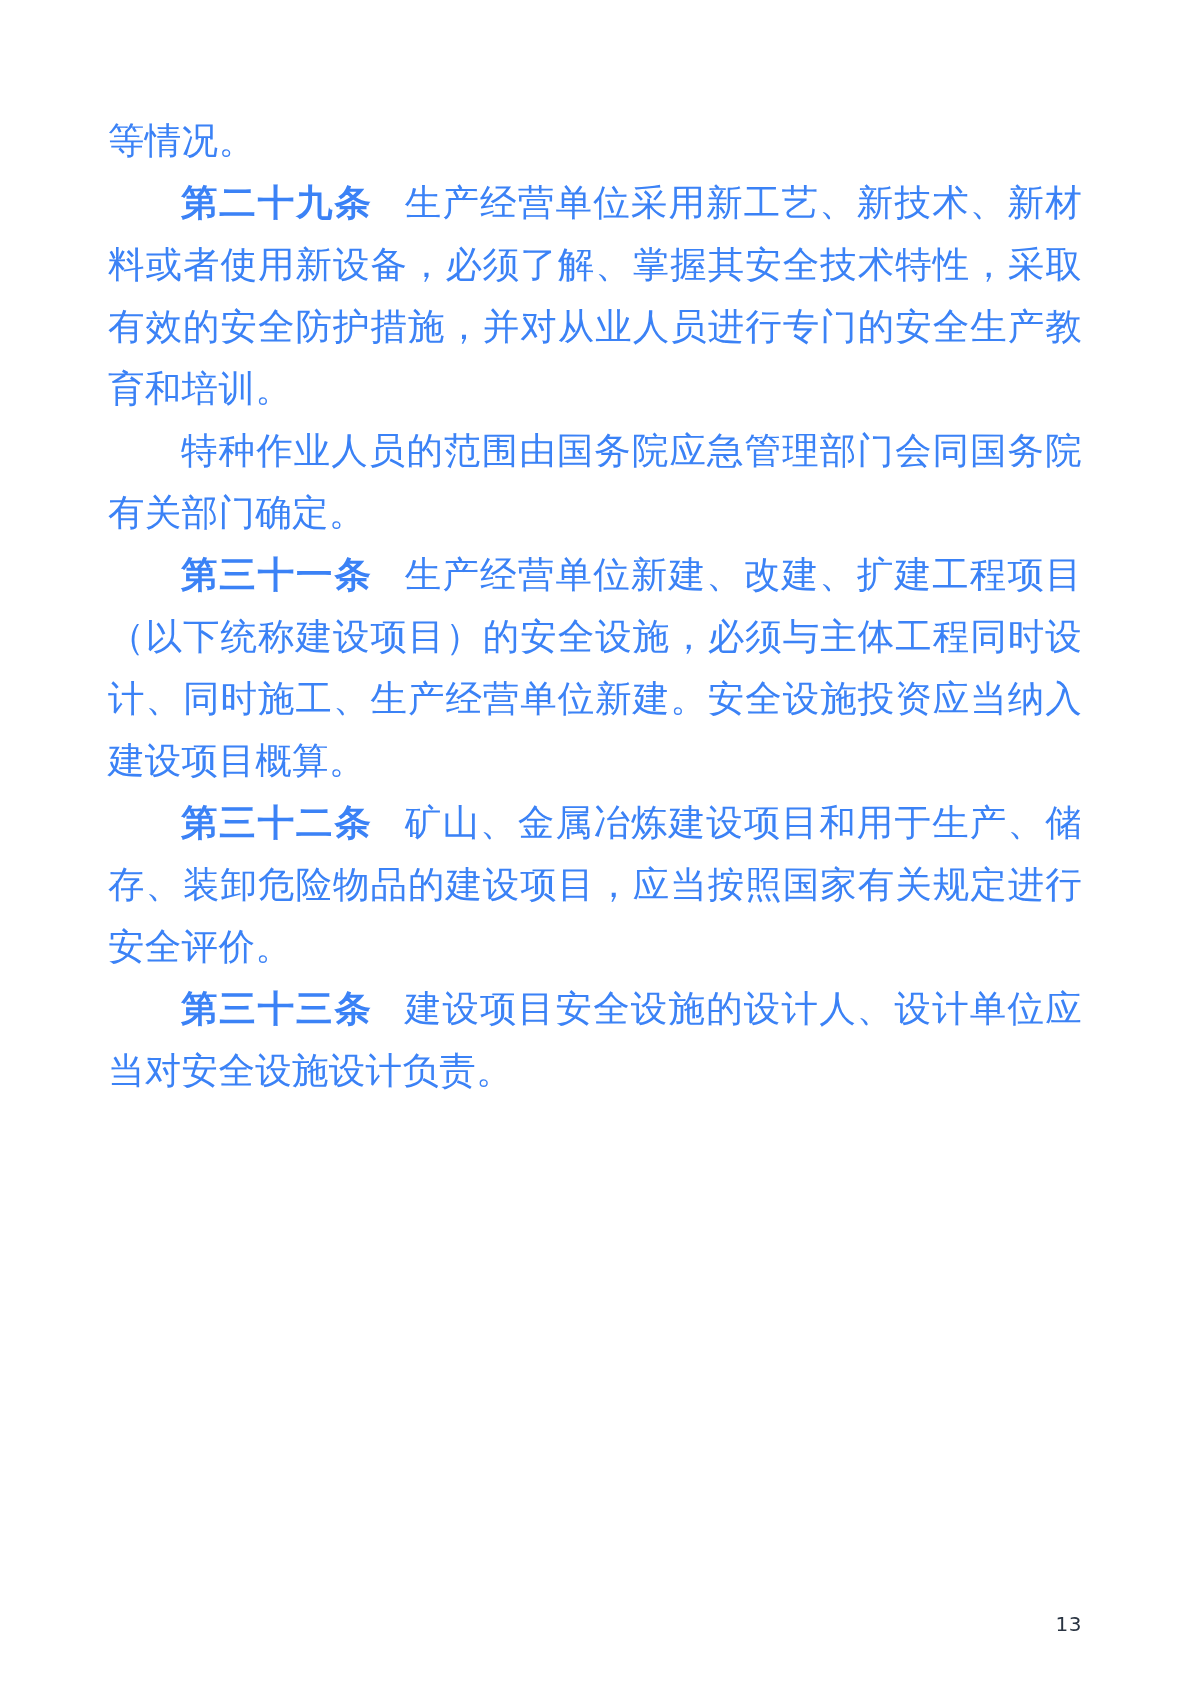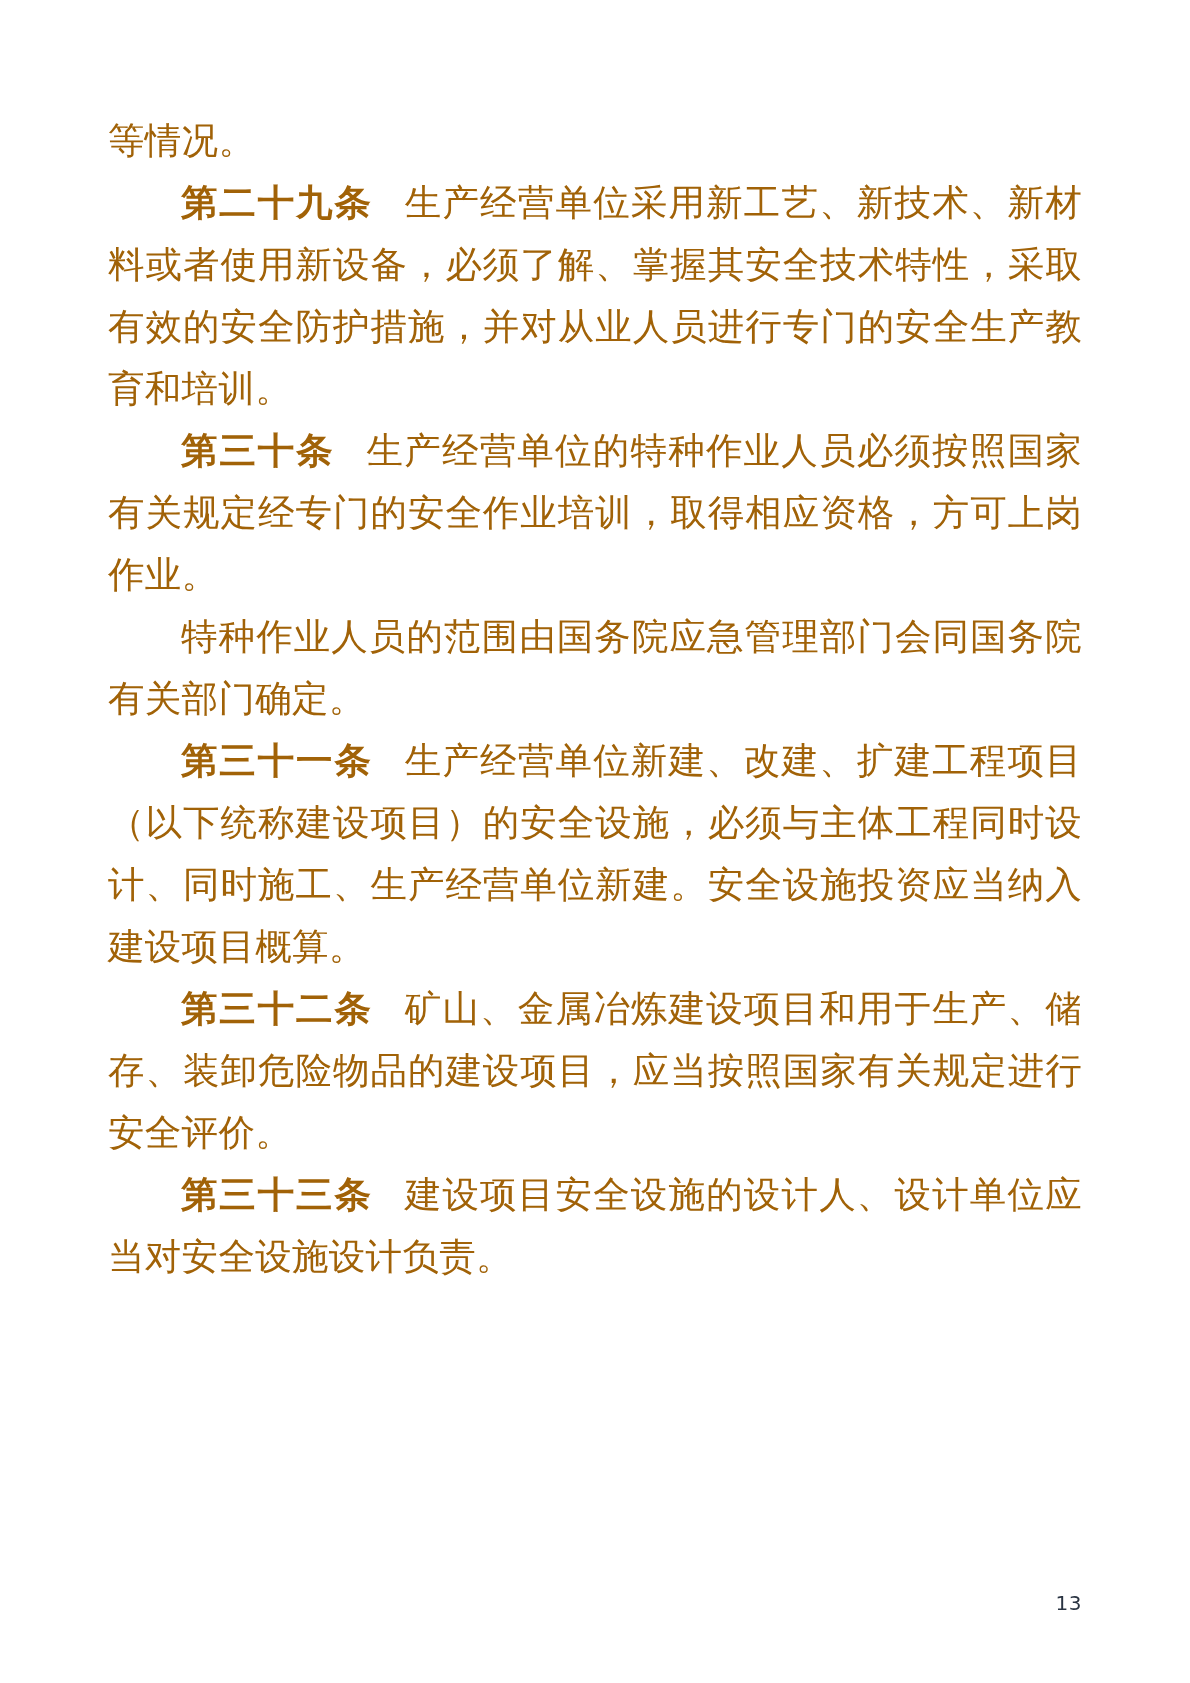--- a/index.html
+++ b/index.html
@@ -17,21 +17,21 @@
     height: 1683px;
     background: #ffffff;
     box-sizing: border-box;
     padding: 110px 108px 70px 108px;
     overflow: hidden;
   }
   .doc-body {
     font-size: 36.5px;
     line-height: 62px;
     letter-spacing: 0.3px;
-    color: #a16207;
+    color: #3b82f6;
     text-align: justify;
     text-justify: inter-ideograph;
   }
   .para {
     margin: 0;
     text-indent: 0;
     white-space: normal;
   }
   .para.indent {
     text-indent: 2em;
@@ -41,34 +41,33 @@
     font-weight: bold;
     letter-spacing: 1px;
   }
   .gap-after-head {
     display: inline-block;
     width: 0.85em;
   }
   .page-number {
     position: absolute;
     right: 108px;
-    bottom: 68px;
+    bottom: 47px;
     font-family: "DejaVu Sans", "Liberation Sans", sans-serif;
     font-size: 20px;
     color: #2a3442;
     letter-spacing: 0.5px;
   }
 </style>
 </head>
 <body>
 
 <div class="page">
   <div class="doc-body" id="doc-body">
       <div class="para"><span>等情况。</span></div>
       <div class="para indent"><span class="article-head">第二十九条</span><span class="gap-after-head"></span><span>生产经营单位采用新工艺、新技术、新材料或者使用新设备，必须了解、掌握其安全技术特性，采取有效的安全防护措施，并对从业人员进行专门的安全生产教育和培训。</span></div>
-      <div class="para indent"><span class="article-head">第三十条</span><span class="gap-after-head"></span><span>生产经营单位的特种作业人员必须按照国家有关规定经专门的安全作业培训，取得相应资格，方可上岗作业。</span></div>
       <div class="para indent"><span>特种作业人员的范围由国务院应急管理部门会同国务院有关部门确定。</span></div>
       <div class="para indent"><span class="article-head">第三十一条</span><span class="gap-after-head"></span><span>生产经营单位新建、改建、扩建工程项目（以下统称建设项目）的安全设施，必须与主体工程同时设计、同时施工、生产经营单位新建。安全设施投资应当纳入建设项目概算。</span></div>
       <div class="para indent"><span class="article-head">第三十二条</span><span class="gap-after-head"></span><span>矿山、金属冶炼建设项目和用于生产、储存、装卸危险物品的建设项目，应当按照国家有关规定进行安全评价。</span></div>
       <div class="para indent"><span class="article-head">第三十三条</span><span class="gap-after-head"></span><span>建设项目安全设施的设计人、设计单位应当对安全设施设计负责。</span></div>
     </div>
   <div class="page-number">13</div>
 </div>
 
 </body></html>

